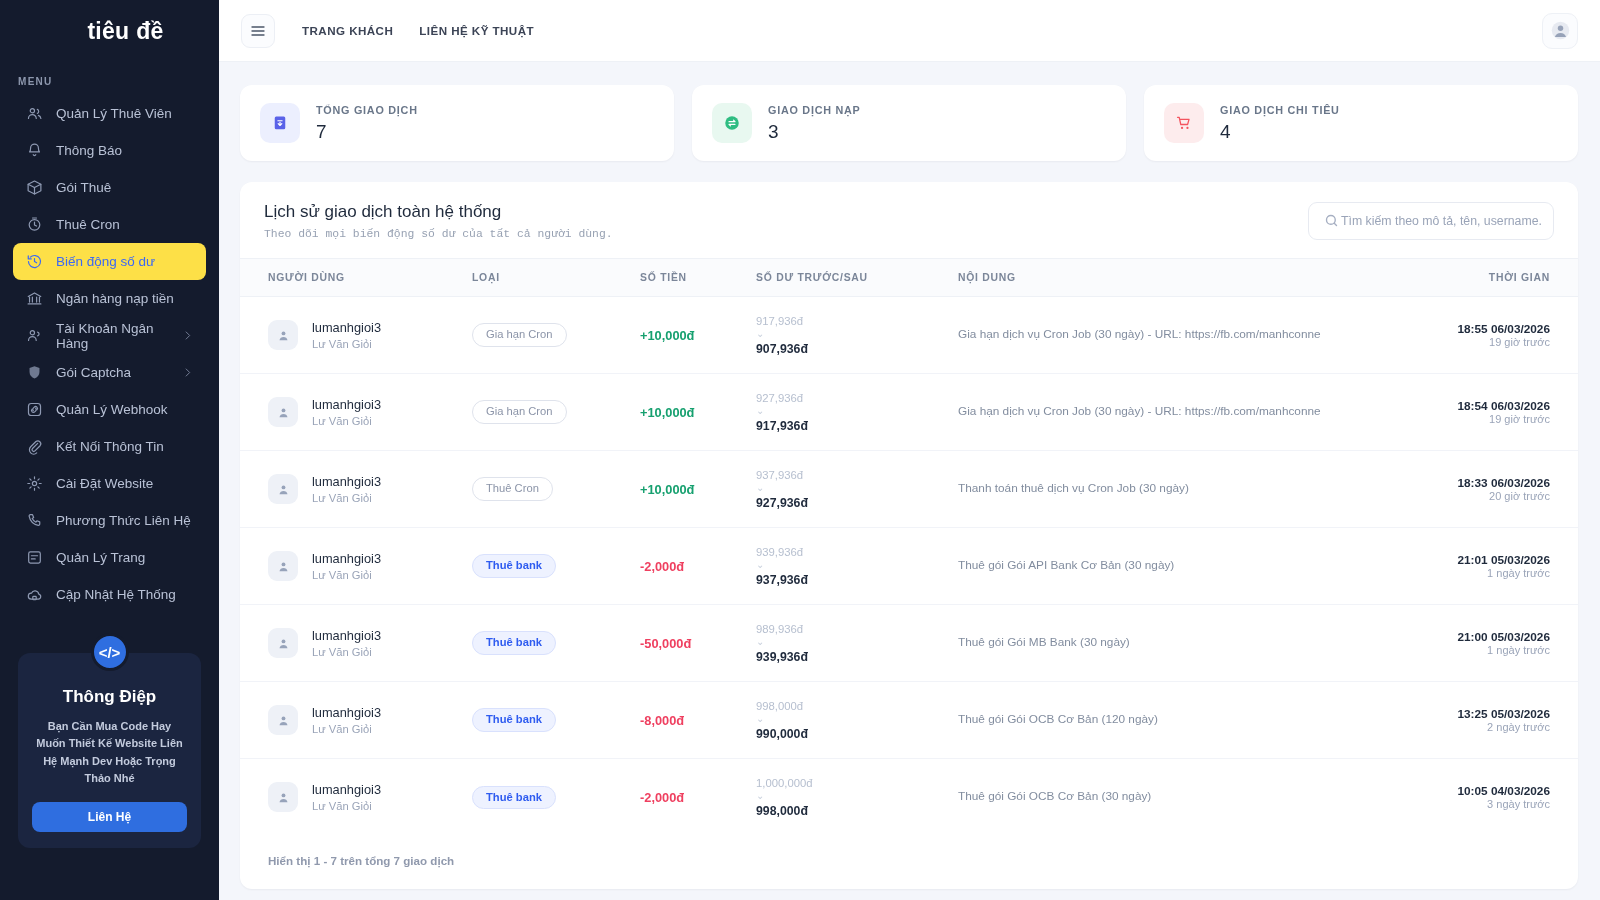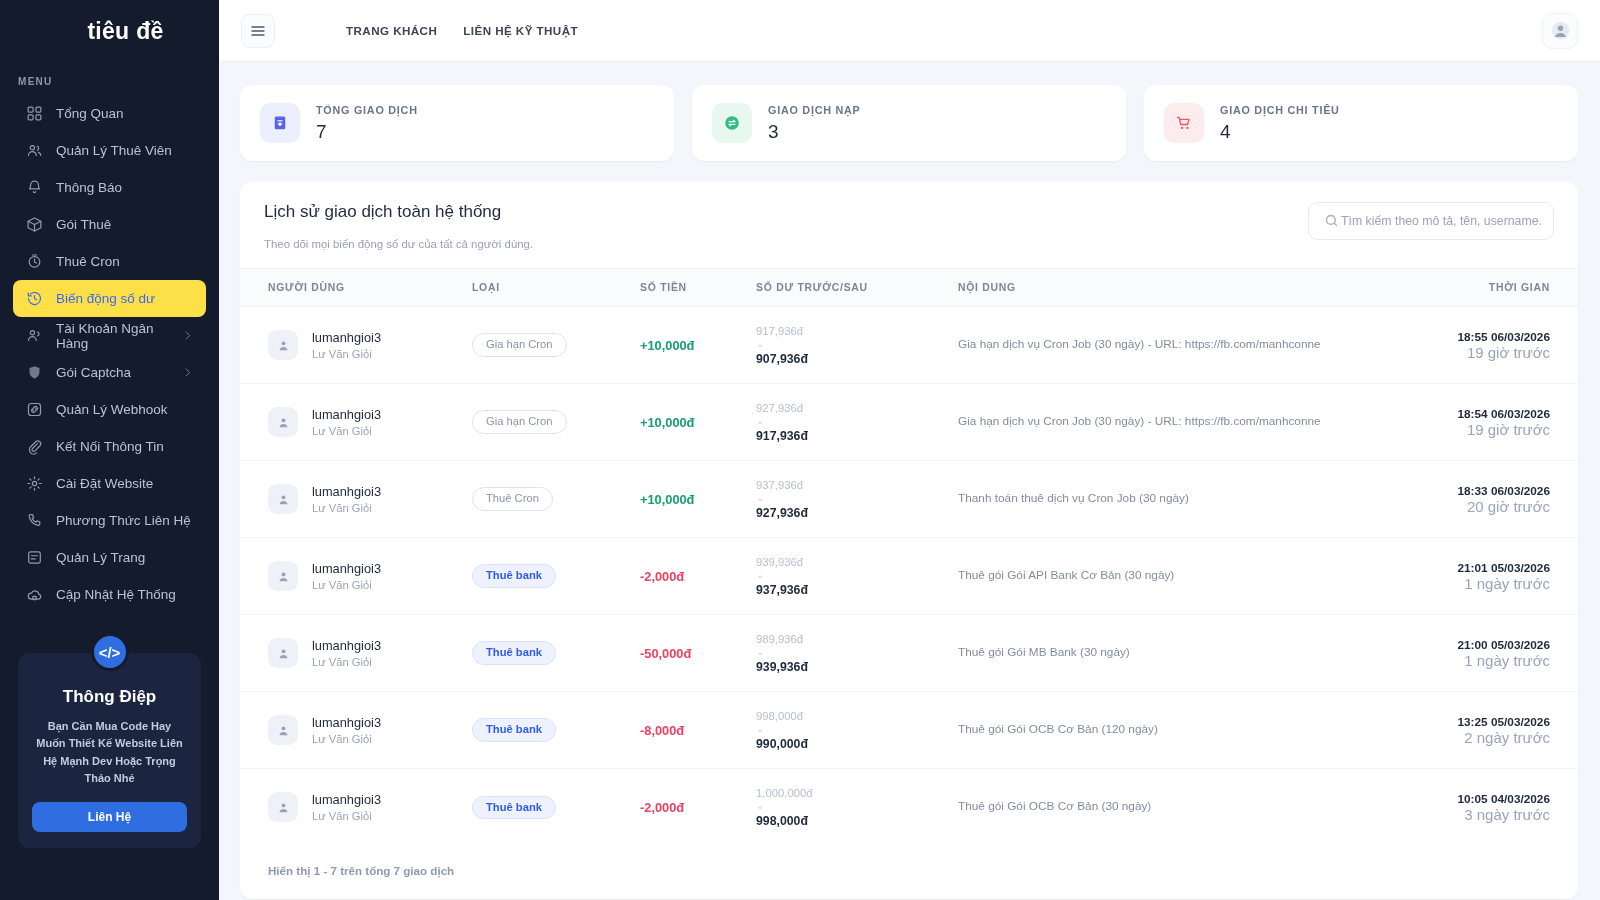--- a/index.html
+++ b/index.html
@@ -59,21 +59,21 @@
     margin-top: 14px; background:#2f6ee0; color:#fff; border:none; border-radius:8px;
     height:30px; width:100%; font-size:12px; font-weight:700; cursor:pointer;
     font-family: "Liberation Sans", sans-serif;
   }
 
   
   .main { flex: 1 1 auto; height: 900px; display: flex; flex-direction: column; background: #f4f6fb; }
 
   .topbar {
     height: 62px; background: #ffffff; display: flex; align-items: center;
-    padding: 0 22px; border-bottom: 1px solid #eef1f6; flex: 0 0 62px; gap: 44px;
+    padding: 0 22px; border-bottom: 1px solid #eef1f6; flex: 0 0 62px;
   }
   .hamburger {
     width: 34px; height: 34px; border-radius: 9px; border: 1px solid #eceff5;
     background: #fbfcfe; display: flex; align-items: center; justify-content: center;
     cursor: pointer; color: #4b5568;
   }
   .hamburger svg { width: 16px; height: 16px; }
   .toplinks { display: flex; gap: 26px; margin-left: 27px; }
   .toplink {
     font-size: 11.6px; font-weight: 700; color: #3c4456; letter-spacing: .45px;
@@ -98,21 +98,21 @@
   .stat-ico { width: 40px; height: 40px; border-radius: 10px; display:flex; align-items:center; justify-content:center; flex:0 0 40px; }
   .stat-ico svg { width: 18px; height: 18px; }
   .stat-label { font-size: 10.8px; font-weight: 700; letter-spacing: .75px; color: #6b7governors; }
   .stat-label { color: #697689; }
   .stat-value { font-size: 19px; font-weight: 500; color: #1f2a3c; margin-top: 5px; }
 
   
   .panel { background: #fff; border-radius: 12px; box-shadow: 0 1px 2px rgba(16,24,40,.05); overflow: hidden; }
   .panel-head { display: flex; align-items: flex-start; padding: 20px 24px 18px; }
   .panel-title { font-size: 17px; color: #1f2a3c; font-weight: 400; }
-  .panel-sub { font-size: 11.4px; color: #98a2b3; margin-top: 16px; }
+  .panel-sub { font-size: 11.4px; color: #98a2b3; margin-top: 6px; font-family: Liberation Mono, monospace; }
   .search-box {
     margin-left: auto; position: relative; width: 246px;
   }
   .search-box input {
     width: 100%; height: 38px; border-radius: 9px; border: 1px solid #e7eaf1;
     background: #fff; padding: 0 12px 0 32px; font-size: 12.3px; color: #3c4456;
     font-family: "Liberation Sans", sans-serif; outline: none;
   }
   .search-box input::placeholder { color: #9aa4b8; }
   .search-ico { position: absolute; left: 16px; top: 11px; width: 15px; height: 15px; color: #a6afc2; pointer-events:none; }
@@ -155,48 +155,37 @@
   .amt.pos { color: #16a06f; }
   .amt.neg { color: #ef4060; }
 
   .bal-before { font-size: 11.3px; color: #b6bfcf; }
   .bal-arrow { color: #c8d0dd; font-size: 10px; line-height: 1; margin: 2px 0 3px; }
   .bal-after { font-size: 12.3px; font-weight: 700; color: #1f2a3c; }
 
   .note { font-size: 11.8px; color: #828d9f; line-height: 1.5; padding-right: 24px; }
 
   .time-main { font-size: 11.8px; font-weight: 700; color: #1f2a3c; }
-  .time-ago { font-size: 15px; color: #9aa4b8; }
+  .time-ago { font-size: 11px; color: #9aa4b8; }
   td.col-time { padding-right: 28px; text-align: right; }
 
   .panel-foot { padding: 18px 28px 22px; font-size: 11.6px; font-weight: 700; color: #9099ad; }
 </style>
 </head>
 <body>
 
 <div class="app">
 
   <aside class="sidebar">
     <div class="brand">tiêu đề</div>
     <div class="menu-label">MENU</div>
     <nav class="nav" id="nav">
         <div class="nav-item">
           <span class="ico">
             <svg viewBox="0 0 24 24" fill="none" stroke="currentColor" stroke-width="1.7" stroke-linecap="round" stroke-linejoin="round">
-              <rect x="3" y="3" width="7" height="7" rx="1.5"></rect>
-              <rect x="14" y="3" width="7" height="7" rx="1.5"></rect>
-              <rect x="3" y="14" width="7" height="7" rx="1.5"></rect>
-              <rect x="14" y="14" width="7" height="7" rx="1.5"></rect>
-            </svg>
-          </span>
-          <span>Tổng Quan</span>
-        </div>
-        <div class="nav-item">
-          <span class="ico">
-            <svg viewBox="0 0 24 24" fill="none" stroke="currentColor" stroke-width="1.7" stroke-linecap="round" stroke-linejoin="round">
               <circle cx="9" cy="8" r="3"></circle>
               <path d="M3.5 19a5.5 5.5 0 0 1 11 0"></path>
               <path d="M16 6.2a3 3 0 0 1 0 5.6"></path>
               <path d="M17.5 14.6A5.4 5.4 0 0 1 21 19"></path>
             </svg>
           </span>
           <span>Quản Lý Thuê Viên</span>
         </div>
         <div class="nav-item">
           <span class="ico">
@@ -229,20 +218,30 @@
         </div>
         <div class="nav-item active">
           <span class="ico">
             <svg viewBox="0 0 24 24" fill="none" stroke="currentColor" stroke-width="1.7" stroke-linecap="round" stroke-linejoin="round">
               <path d="M3.5 12a8.5 8.5 0 1 0 2.6-6.1"></path>
               <path d="M3.2 4.2v4.2h4.2"></path>
               <path d="M12 7.8V12l3 1.8"></path>
             </svg>
           </span>
           <span>Biến động số dư</span>
+        </div>
+        <div class="nav-item">
+          <span class="ico">
+            <svg viewBox="0 0 24 24" fill="none" stroke="currentColor" stroke-width="1.7" stroke-linecap="round" stroke-linejoin="round">
+              <path d="M3.2 9.2 12 4.2l8.8 5"></path>
+              <path d="M5 10v7M9 10v7M15 10v7M19 10v7"></path>
+              <path d="M3 19.6h18"></path>
+            </svg>
+          </span>
+          <span>Ngân hàng nạp tiền</span>
         </div>
         <div class="nav-item">
           <span class="ico">
             <svg viewBox="0 0 24 24" fill="none" stroke="currentColor" stroke-width="1.7" stroke-linecap="round" stroke-linejoin="round">
               <circle cx="9" cy="8" r="3"></circle>
               <path d="M3.6 19a5.4 5.4 0 0 1 10.8 0"></path>
               <path d="M16.4 7.2a2.8 2.8 0 0 1 0 5.4"></path>
             </svg>
           </span>
           <span>Tài Khoản Ngân Hàng</span>

